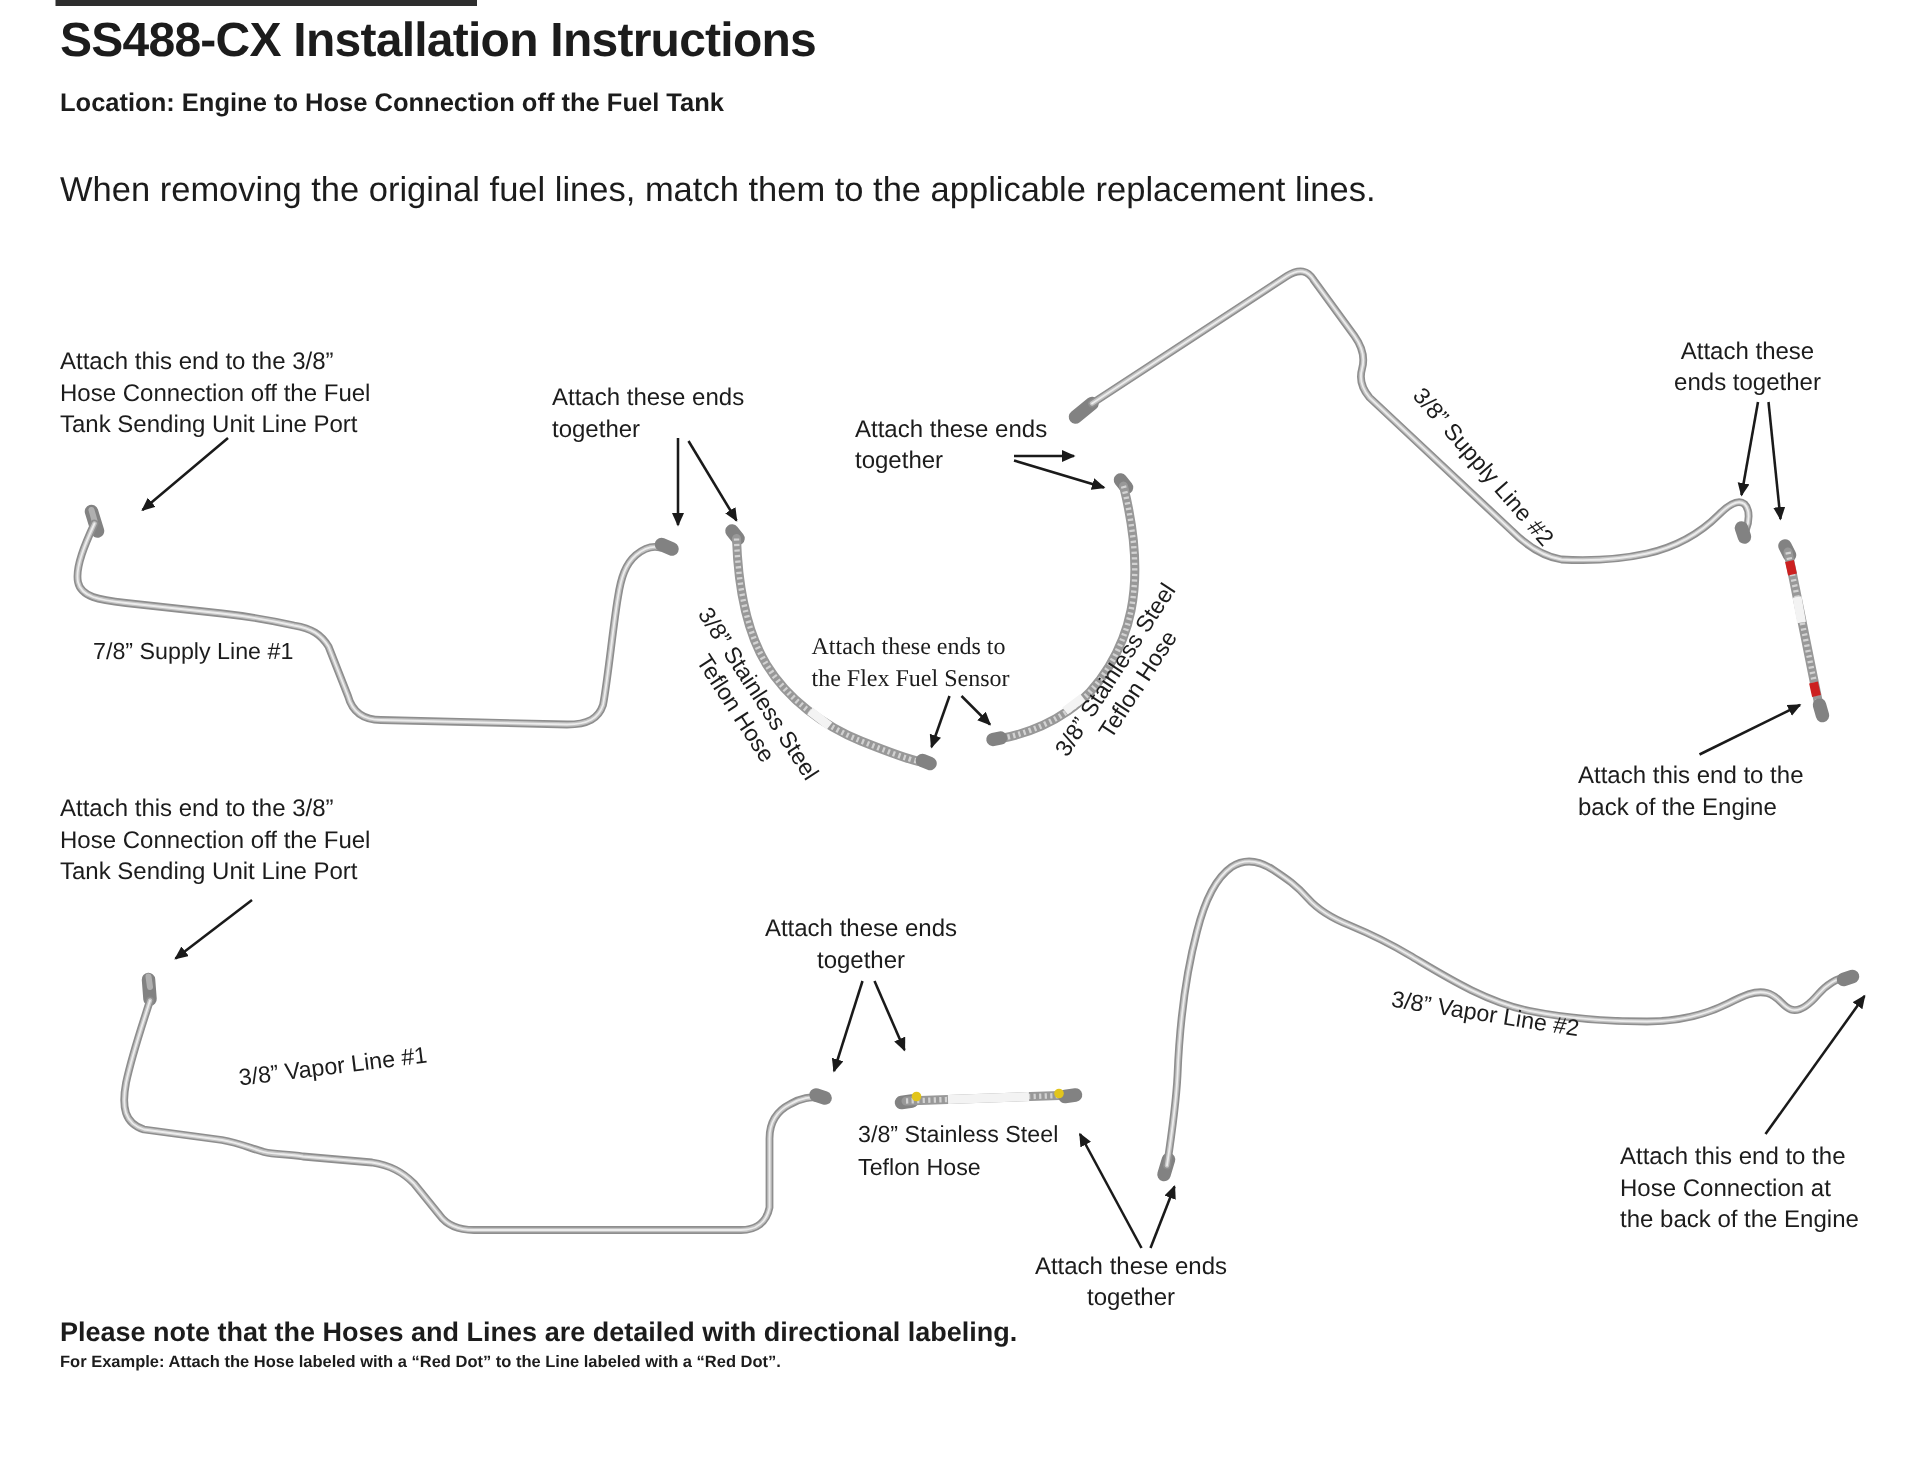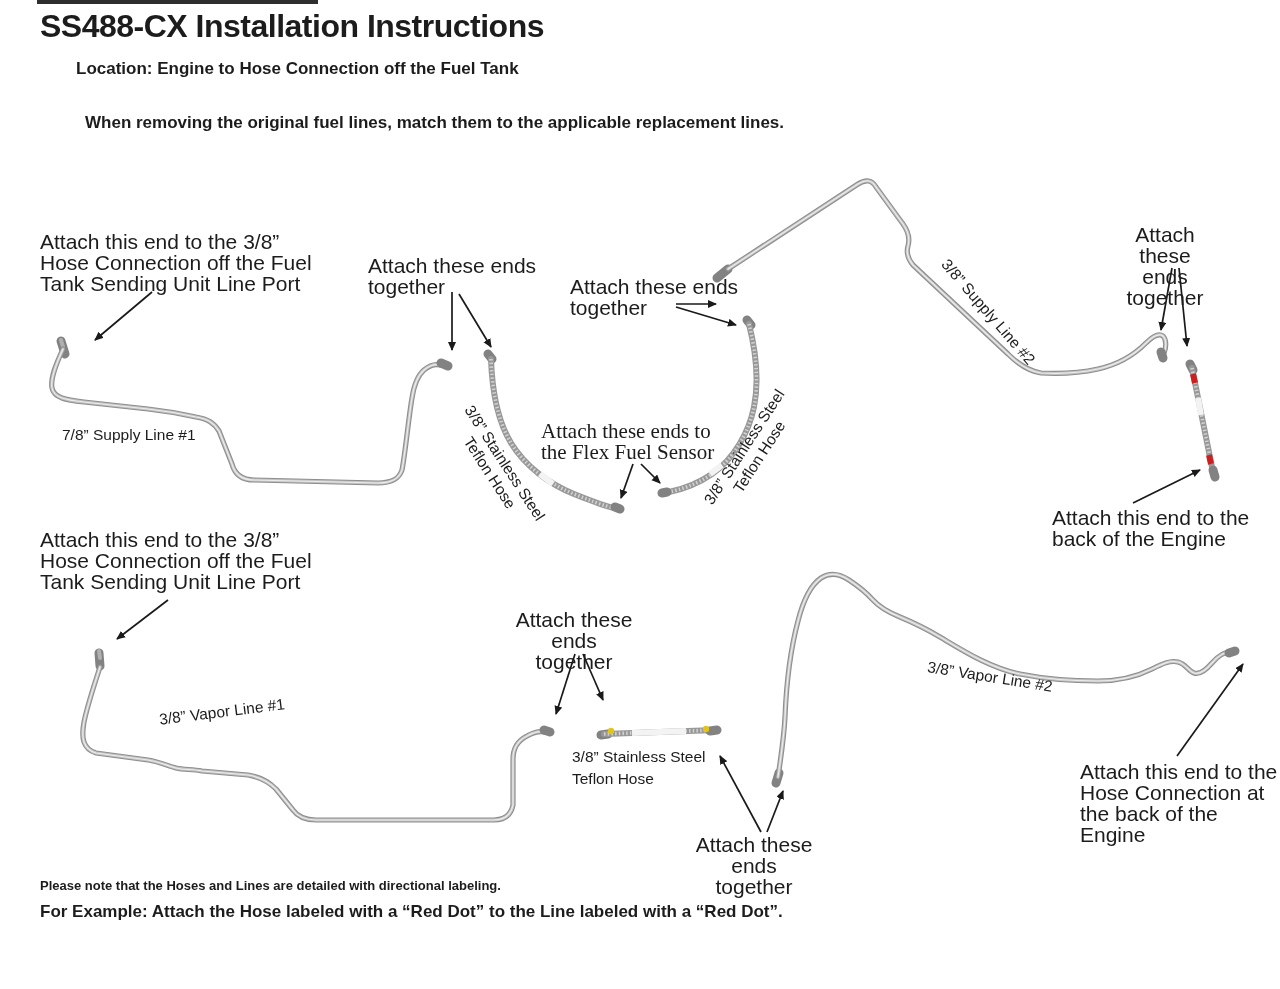--- a/index.html
+++ b/index.html
@@ -3,25 +3,25 @@
 <meta charset="utf-8">
 <style>
   html,body{margin:0;padding:0;}
   body{
     width:1280px;height:989px;position:relative;background:#ffffff;
     font-family:"Liberation Sans",sans-serif;color:#1c1c1c;overflow:hidden;
   }
   .abs{position:absolute;}
   .scan-strip{left:37px;top:0;width:281px;height:4px;background:#2e2e2e;}
   .doc-title{left:40px;top:8px;font-size:32px;font-weight:bold;letter-spacing:-0.5px;white-space:nowrap;}
-  .doc-sub{left:40px;top:59px;font-size:17px;font-weight:bold;white-space:nowrap;margin-left:36px;}
-  .doc-note{left:40px;top:113px;font-size:17px;font-weight:bold;white-space:nowrap;margin-left:45px;}
-  .footer1{left:40px;top:878px;font-size:13px;font-weight:bold;white-space:nowrap;}
-  .footer2{left:40px;top:902px;font-size:17px;font-weight:bold;white-space:nowrap;}
-  .ann{font-size:21px;line-height:21px;white-space:pre-line;}
+  .doc-sub{left:40px;top:59px;font-size:17px;font-weight:bold;white-space:nowrap;}
+  .doc-note{left:40px;top:113px;font-size:23px;font-weight:normal;white-space:nowrap;}
+  .footer1{left:40px;top:878px;font-size:18px;font-weight:bold;white-space:nowrap;}
+  .footer2{left:40px;top:902px;font-size:11px;font-weight:bold;white-space:nowrap;}
+  .ann{font-size:16px;line-height:21px;white-space:pre-line;}
   .lbl{font-size:15.5px;white-space:pre-line;}
   .nowrap{white-space:nowrap;}
   .ctr{text-align:center;}
   .rot{transform-origin:center center;}
   svg{position:absolute;left:0;top:0;}
   .tube-base{fill:none;stroke:#8e8e8e;stroke-width:5.2;stroke-linecap:round;stroke-linejoin:round;}
   .tube-mid{fill:none;stroke:#c2c2c2;stroke-width:3;stroke-linecap:round;stroke-linejoin:round;}
   .tube-hi{fill:none;stroke:#ececec;stroke-width:1.2;stroke-linecap:round;stroke-linejoin:round;}
   .braid-base{fill:none;stroke:#989898;stroke-width:6;stroke-linecap:round;}
   .braid-tex{fill:none;stroke:#d2d2d2;stroke-width:3.6;stroke-linecap:butt;stroke-dasharray:1.5 2.2;}

